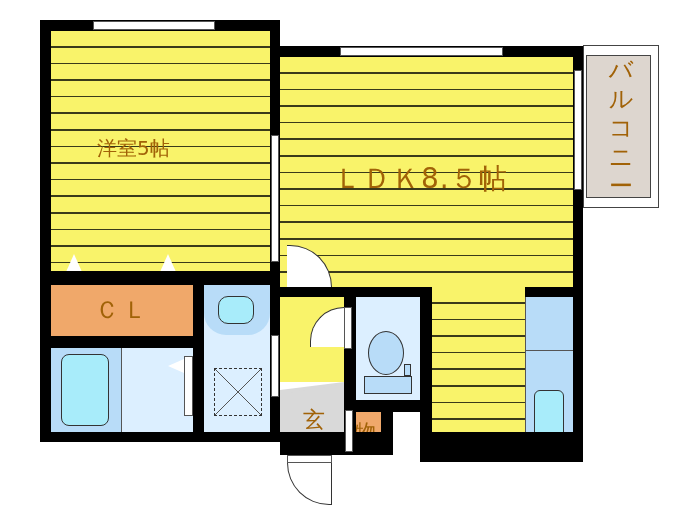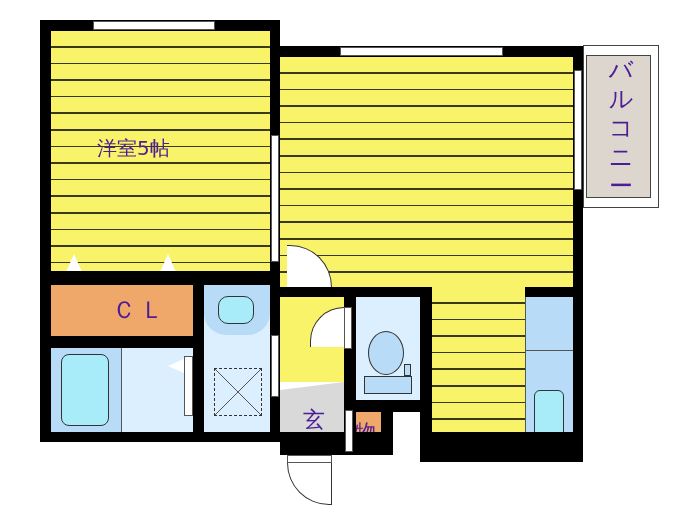--- a/index.html
+++ b/index.html
@@ -1,45 +1,46 @@
 <!DOCTYPE html>
 <html><head>
 <meta charset="utf-8">
 <style>
   html,body{margin:0;padding:0;background:#fff;}
   body{width:700px;height:525px;position:relative;overflow:hidden;font-family:"DejaVu Sans",sans-serif;}
   .abs{position:absolute;box-sizing:border-box;}
   .wall{position:absolute;background:#000;}
   .yellow{background:#f9f36a;background-image:repeating-linear-gradient(to bottom,#f9f36a 0px,#f9f36a 15px,#3a3a1a 15px,#3a3a1a 16.6px);}
-  .label{position:absolute;color:#4c1d95;white-space:nowrap;}
+  .label{position:absolute;color:#a16207;white-space:nowrap;}
   .win{position:absolute;background:#fff;border:1px solid #555;box-sizing:border-box;}
 </style>
 </head>
 <body>
 
 <div class="abs" style="left:0;top:0;width:700px;height:525px;">
 
   <div class="abs" style="left:583px;top:45px;width:76px;height:163px;border:1px solid #444;background:#fff;">
     <div class="abs" style="left:2px;top:9px;width:65px;height:143px;background:#ddd6cf;border:1px solid #444;"></div>
     <div class="label" style="left:24px;top:10px;font-size:24px;line-height:29px;width:26px;white-space:normal;word-break:break-all;text-align:center;">バルコニー</div>
   </div>
 
   <div class="abs yellow" style="left:51px;top:31px;width:219px;height:240px;"></div>
   <div class="label" style="left:97px;top:135px;font-size:20px;">洋室5帖</div>
 
   <div class="abs yellow" style="left:280px;top:57px;width:293px;height:230px;"></div>
   <div class="abs yellow" style="left:432px;top:287px;width:95px;height:145px;"></div>
+  <div class="label" style="left:334px;top:160px;font-size:28px;letter-spacing:1px;">ＬＤＫ8.５帖</div>
 
   <div class="abs" style="left:525px;top:297px;width:48px;height:135px;background:#b8dcf8;border-left:1px solid #555;">
     <div class="abs" style="left:0;top:53px;width:48px;height:1px;background:#555;"></div>
     <div class="abs" style="left:8px;top:93px;width:30px;height:50px;background:#a8ecfa;border:1.5px solid #333;border-radius:6px;"></div>
   </div>
 
   <div class="abs" style="left:51px;top:285px;width:142px;height:51px;background:#f0a86a;"></div>
-  <div class="label" style="left:95px;top:294px;font-size:24px;letter-spacing:4px;margin-left:17px;">ＣＬ</div>
+  <div class="label" style="left:95px;top:294px;font-size:24px;letter-spacing:4px;">ＣＬ</div>
   <div class="abs" style="left:64px;top:272px;width:114px;height:12px;background:#fff;border:1px solid #555;"></div>
   <div class="abs" style="left:66px;top:254px;width:0;height:0;border-left:8px solid transparent;border-right:8px solid transparent;border-bottom:18px solid #fff;"></div>
   <div class="abs" style="left:160px;top:254px;width:0;height:0;border-left:8px solid transparent;border-right:8px solid transparent;border-bottom:18px solid #fff;"></div>
 
   <div class="abs" style="left:51px;top:348px;width:142px;height:84px;background:#dcefff;">
     <div class="abs" style="left:0;top:0;width:71px;height:84px;background:#b8dcf8;border-right:1px solid #555;"></div>
     <div class="abs" style="left:10px;top:6px;width:48px;height:90px;max-height:72px;background:#a8ecfa;border:1.5px solid #333;border-radius:8px;"></div>
     <div class="abs" style="left:133px;top:8px;width:9px;height:60px;background:#fff;border:1px solid #555;"></div>
     <div class="abs" style="left:117px;top:11px;width:0;height:0;border-top:7px solid transparent;border-bottom:7px solid transparent;border-right:16px solid #fff;"></div>
   </div>

